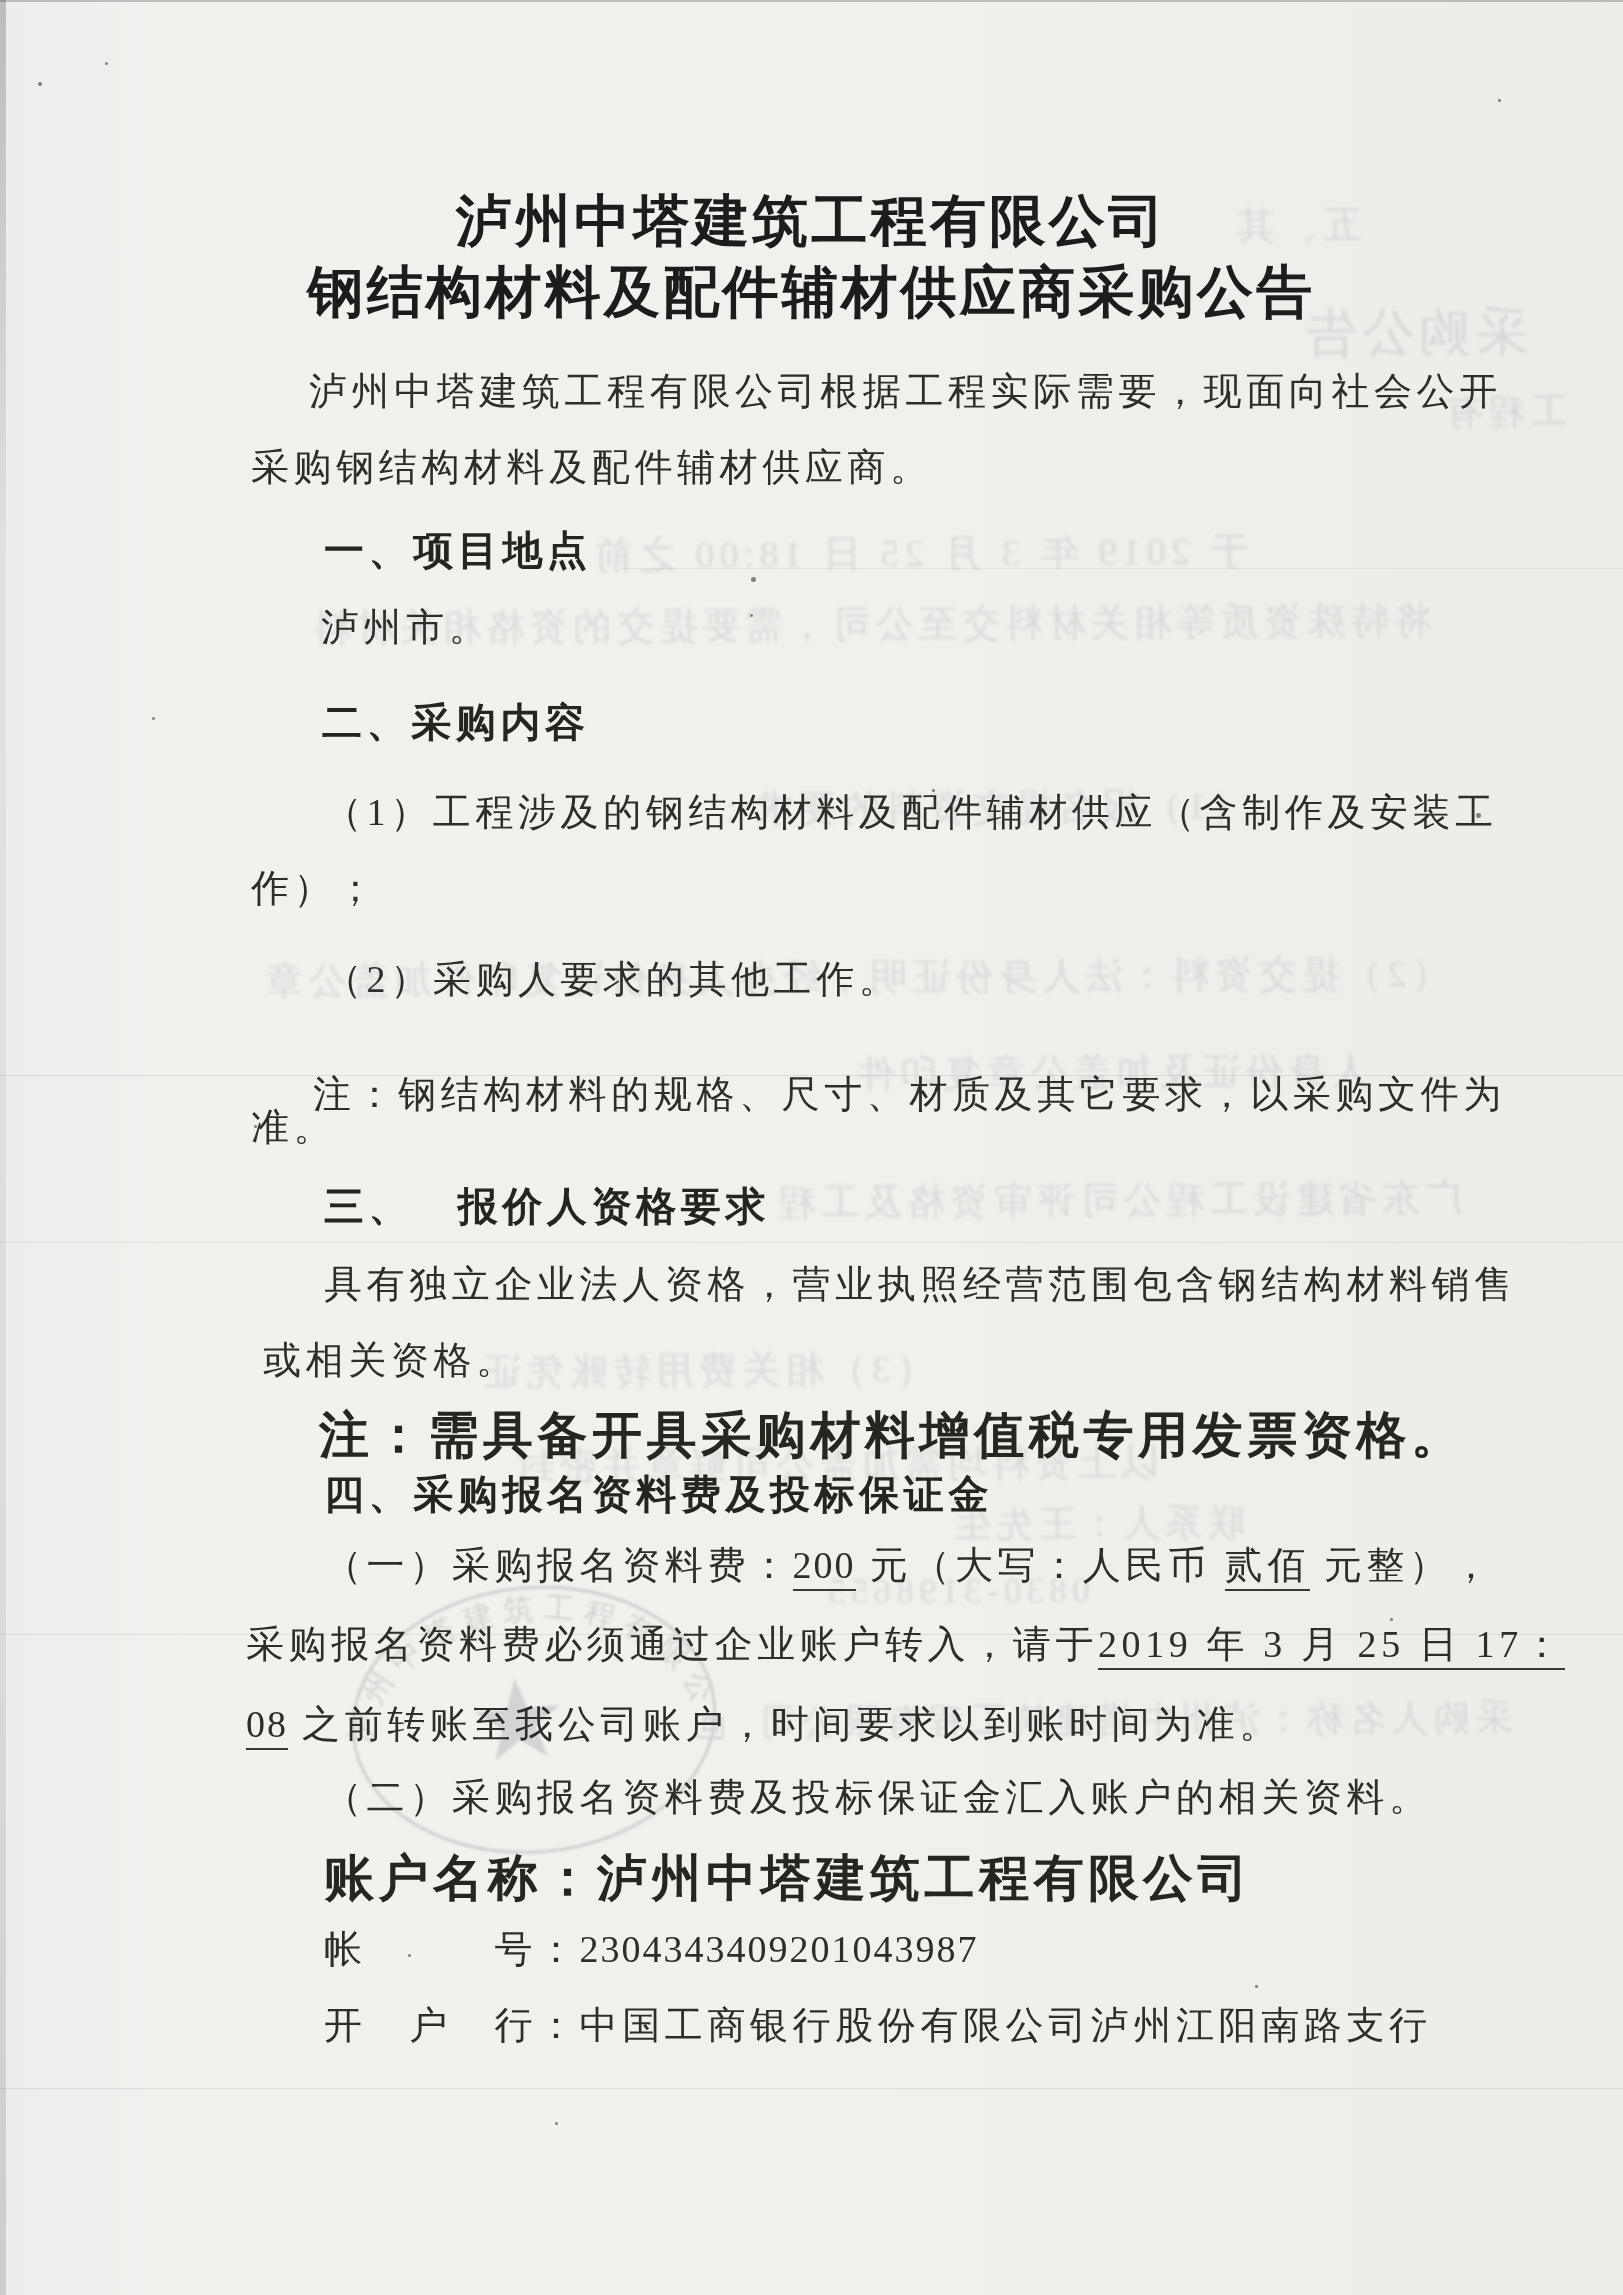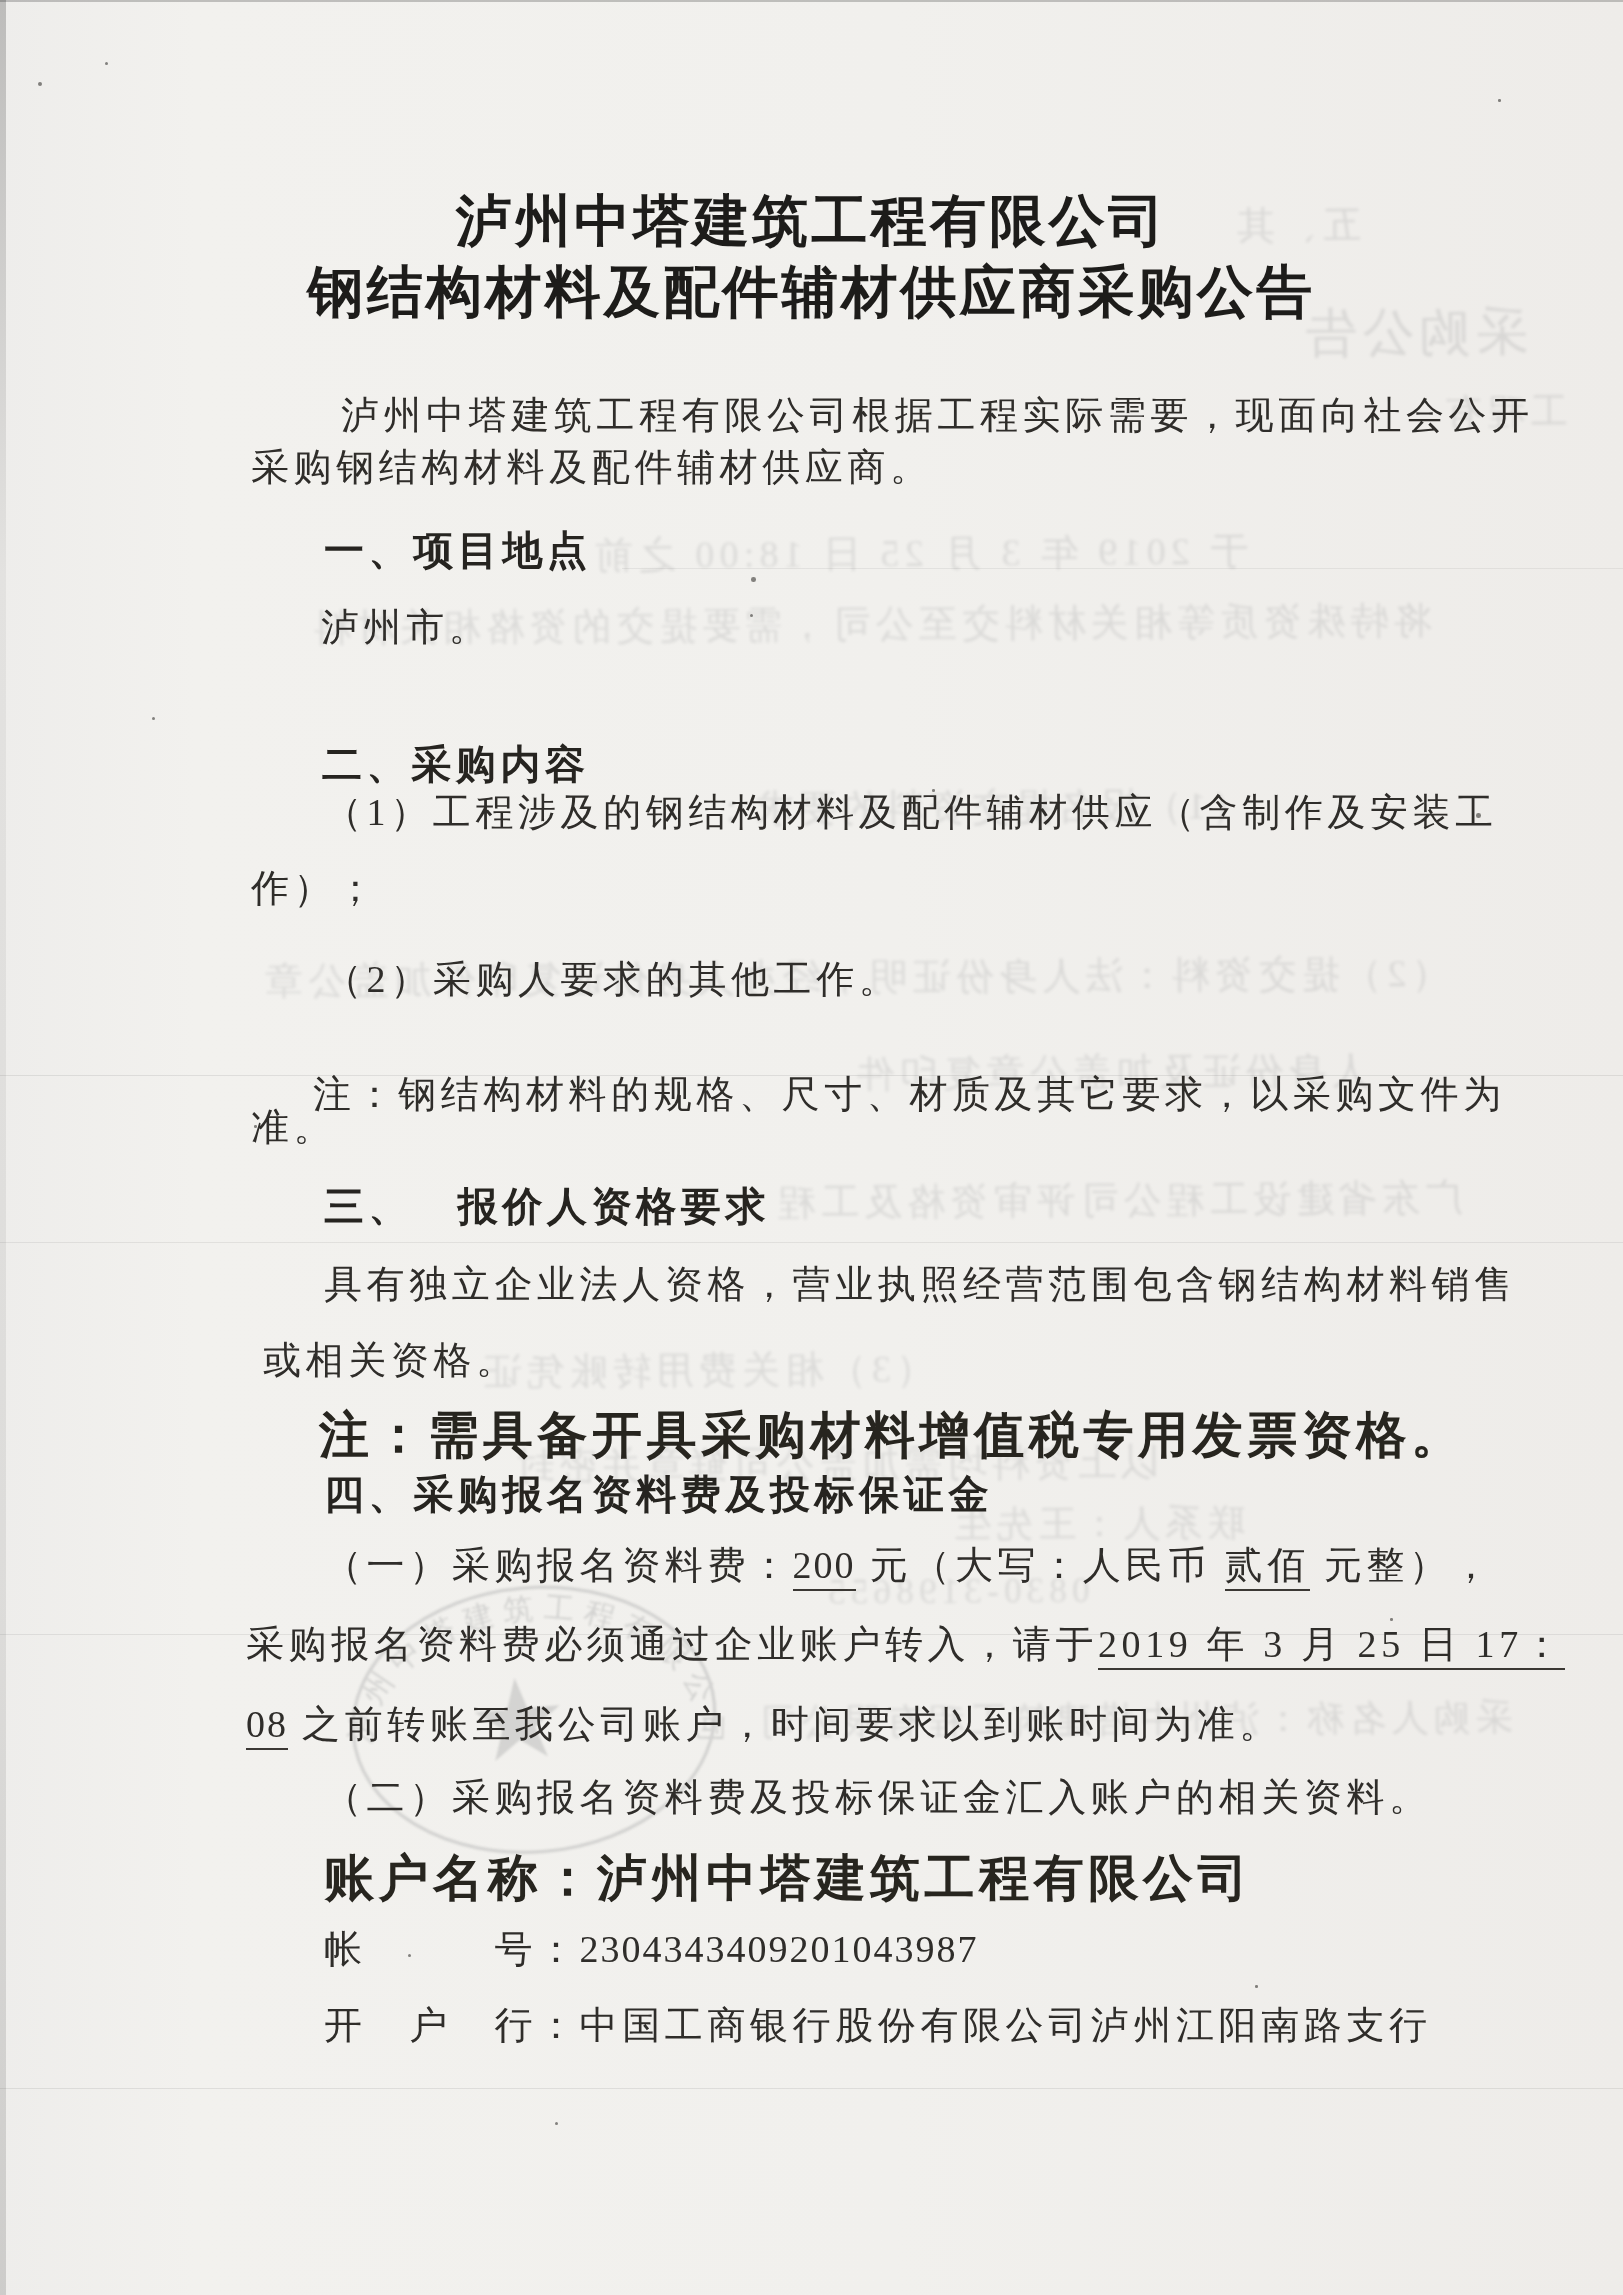--- a/index.html
+++ b/index.html
@@ -84,25 +84,25 @@
       <div class="speck" style="left: 932px; top: 789px; width: 2.6px; height: 2.6px;"></div>
       <div class="speck" style="left: 408px; top: 1954px; width: 3.3px; height: 3.3px;"></div>
       <div class="speck" style="left: 1390px; top: 1618px; width: 2.6px; height: 2.6px;"></div>
       <div class="speck" style="left: 555px; top: 2122px; width: 3.3px; height: 3.3px;"></div>
       <div class="speck" style="left: 1255px; top: 1985px; width: 2.6px; height: 2.6px;"></div>
       <div class="speck" style="left: 254px; top: 1125px; width: 2.6px; height: 2.6px;"></div>
     </div>
   <div id="content">
       <div class="line style-title" style="top: 189px; left: 0px; right: 0px;"><span>泸州中塔建筑工程有限公司</span></div>
       <div class="line style-title" style="top: 260px; left: 0px; right: 0px;"><span>钢结构材料及配件辅材供应商采购公告</span></div>
-      <div class="line style-body" style="top: 370px; left: 341px; margin-top: 24px;"><span>泸州中塔建筑工程有限公司根据工程实际需要，现面向社会公开</span></div>
+      <div class="line style-body" style="top: 370px; left: 309px;"><span>泸州中塔建筑工程有限公司根据工程实际需要，现面向社会公开</span></div>
       <div class="line style-body" style="top: 446px; left: 251px;"><span>采购钢结构材料及配件辅材供应商。</span></div>
       <div class="line style-heading" style="top: 528px; left: 324px;"><span>一、项目地点</span></div>
       <div class="line style-body" style="top: 606px; left: 321px;"><span>泸州市。</span></div>
-      <div class="line style-heading" style="top: 700px; left: 322px; margin-top: 42px;"><span>二、采购内容</span></div>
+      <div class="line style-heading" style="top: 700px; left: 322px;"><span>二、采购内容</span></div>
       <div class="line style-body" style="top: 791px; left: 324px;"><span>（1）工程涉及的钢结构材料及配件辅材供应（含制作及安装工</span></div>
       <div class="line style-body" style="top: 867px; left: 251px;"><span>作）；</span></div>
       <div class="line style-body" style="top: 958px; left: 324px;"><span>（2）采购人要求的其他工作。</span></div>
       <div class="line style-body" style="top: 1073px; left: 313px;"><span>注：钢结构材料的规格、尺寸、材质及其它要求，以采购文件为</span></div>
       <div class="line style-body" style="top: 1106px; left: 251px;"><span>准。</span></div>
       <div class="line style-heading" style="top: 1184px; left: 324px; font-family: Liberation Serif, serif;"><span>三、　报价人资格要求</span></div>
       <div class="line style-body" style="top: 1263px; left: 324px;"><span>具有独立企业法人资格，营业执照经营范围包含钢结构材料销售</span></div>
       <div class="line style-body" style="top: 1341px; left: 263px; font-family: Liberation Mono, monospace;"><span>或相关资格。</span></div>
       <div class="line style-bodystrong" style="top: 1407px; left: 319px;"><span>注：需具备开具采购材料增值税专用发票资格。</span></div>
       <div class="line style-heading" style="top: 1472px; left: 324px;"><span>四、采购报名资料费及投标保证金</span></div>

